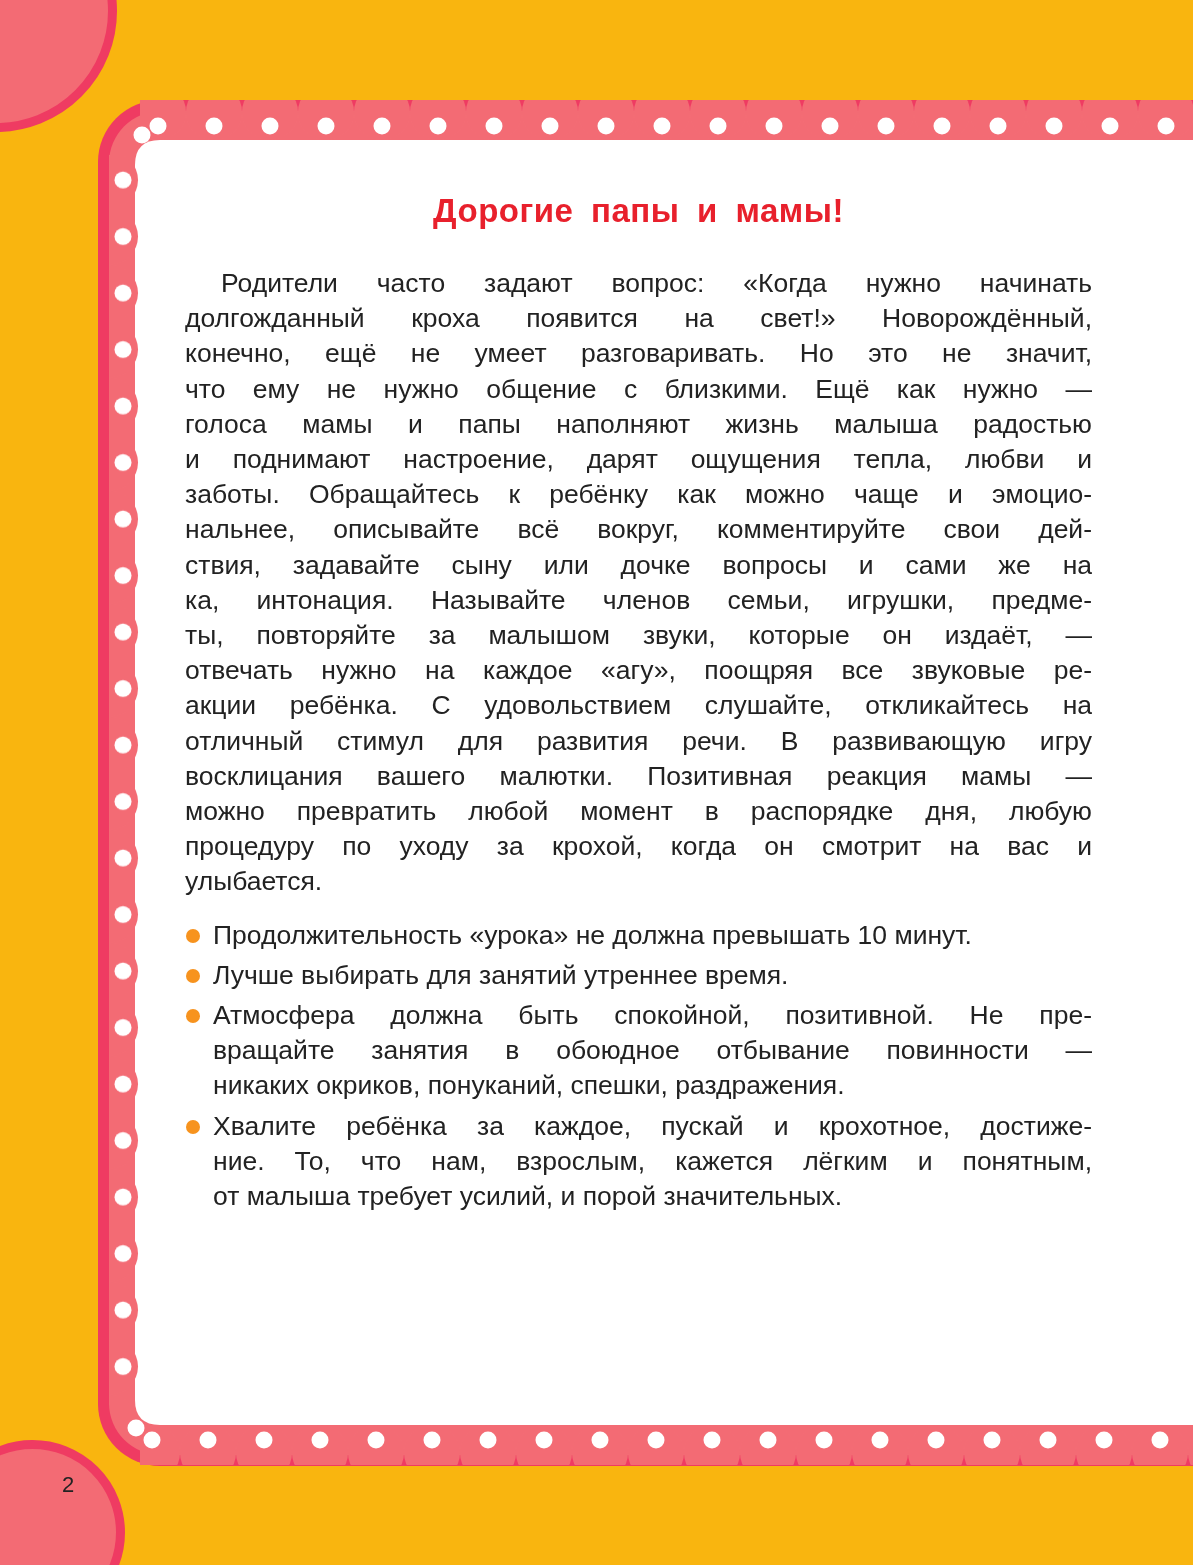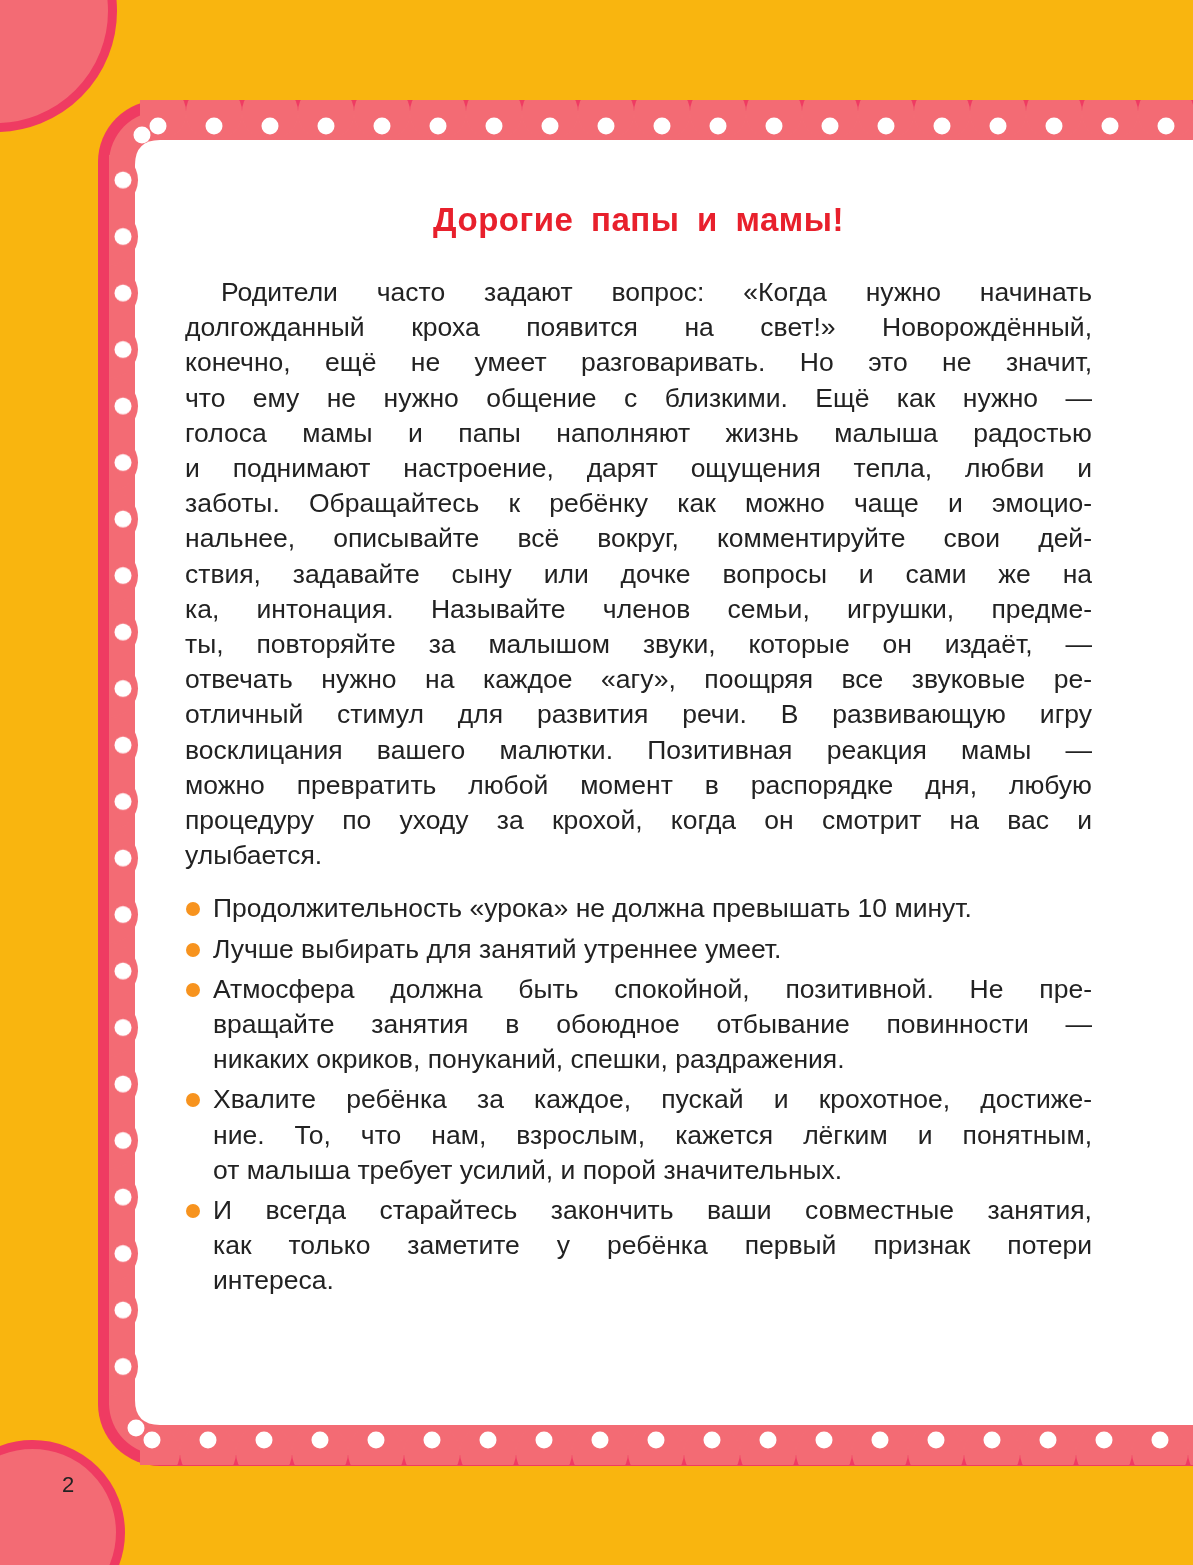--- a/index.html
+++ b/index.html
@@ -4,21 +4,21 @@
 <style>
   html,body{margin:0;padding:0;}
   body{width:1193px;height:1565px;position:relative;overflow:hidden;background:#F9B50F;font-family:"Liberation Sans","DejaVu Sans",sans-serif;}
   .circle{position:absolute;border-radius:50%;background:#F36B74;border:9px solid #EF3B62;box-sizing:border-box;}
   .circle-top{left:-125px;top:-110px;width:242px;height:242px;}
   .circle-bottom{left:-60px;top:1440px;width:185px;height:185px;}
   .page-num{position:absolute;left:62px;top:1472px;font-size:22px;color:#222;}
   .frame{position:absolute;left:98px;top:100px;width:1200px;height:1366px;border-radius:62px 0 0 62px;background:#EF3B62;}
   .frame-inner{position:absolute;left:109px;top:111px;width:1200px;height:1344px;border-radius:52px 0 0 52px;background:#F36B74;}
   .frame-svg{position:absolute;left:0;top:0;}
-  .content{position:absolute;left:185px;top:201px;width:907px;}
+  .content{position:absolute;left:185px;top:192px;width:907px;}
   .title{text-align:center;color:#E8202C;font-weight:bold;font-size:33px;letter-spacing:0.5px;word-spacing:8px;margin:0 0 27px 0;}
   .para{font-size:26.5px;line-height:35.2px;color:#222;text-align:justify;margin:0;}
   .para .line{display:block;text-align:justify;text-align-last:justify;}
   .para .line.last{text-align-last:left;}
   .para .line.first{text-indent:36px;margin-top:36px;}
   ul.bullets{list-style:none;margin:0;padding:0;}
   ul.bullets li{position:relative;padding-left:28px;font-size:26.5px;line-height:35.2px;color:#222;margin-top:18px;}
   ul.bullets li + li{margin-top:5px;}
   ul.bullets .dot{position:absolute;left:1px;top:11px;width:14px;height:14px;border-radius:50%;background:#F7931E;}
   ul.bullets .line{display:block;text-align:justify;text-align-last:justify;}
@@ -70,48 +70,43 @@
     <span class="line">конечно, ещё не умеет разговаривать. Но это не значит,</span>
     <span class="line">что ему не нужно общение с близкими. Ещё как нужно —</span>
     <span class="line">голоса мамы и папы наполняют жизнь малыша радостью</span>
     <span class="line">и поднимают настроение, дарят ощущения тепла, любви и</span>
     <span class="line">заботы. Обращайтесь к ребёнку как можно чаще и эмоцио-</span>
     <span class="line">нальнее, описывайте всё вокруг, комментируйте свои дей-</span>
     <span class="line">ствия, задавайте сыну или дочке вопросы и сами же на</span>
     <span class="line">ка, интонация. Называйте членов семьи, игрушки, предме-</span>
     <span class="line">ты, повторяйте за малышом звуки, которые он издаёт, —</span>
     <span class="line">отвечать нужно на каждое «агу», поощряя все звуковые ре-</span>
+    <span class="line">акции ребёнка. С удовольствием слушайте, откликайтесь на</span>
     <span class="line">отличный стимул для развития речи. В развивающую игру</span>
     <span class="line">восклицания вашего малютки. Позитивная реакция мамы —</span>
     <span class="line">можно превратить любой момент в распорядке дня, любую</span>
     <span class="line">процедуру по уходу за крохой, когда он смотрит на вас и</span>
     <span class="line last">улыбается.</span>
   </p>
 
   <ul class="bullets">
     <li>
       <span class="dot"></span>
       <span class="line last">Продолжительность «урока» не должна превышать 10 минут.</span>
     </li>
     <li>
       <span class="dot"></span>
-      <span class="line last">Лучше выбирать для занятий утреннее умеет.</span>
+      <span class="line last">Лучше выбирать для занятий утреннее время.</span>
     </li>
     <li>
       <span class="dot"></span>
       <span class="line">Атмосфера должна быть спокойной, позитивной. Не пре-</span>
       <span class="line">вращайте занятия в обоюдное отбывание повинности —</span>
       <span class="line last">никаких окриков, понуканий, спешки, раздражения.</span>
     </li>
     <li>
       <span class="dot"></span>
       <span class="line">Хвалите ребёнка за каждое, пускай и крохотное, достиже-</span>
       <span class="line">ние. То, что нам, взрослым, кажется лёгким и понятным,</span>
       <span class="line last">от малыша требует усилий, и порой значительных.</span>
     </li>
-    <li>
-      <span class="dot"></span>
-      <span class="line">И всегда старайтесь закончить ваши совместные занятия,</span>
-      <span class="line">как только заметите у ребёнка первый признак потери</span>
-      <span class="line last">интереса.</span>
-    </li>
   </ul>
 </div>
 
 </body></html>

